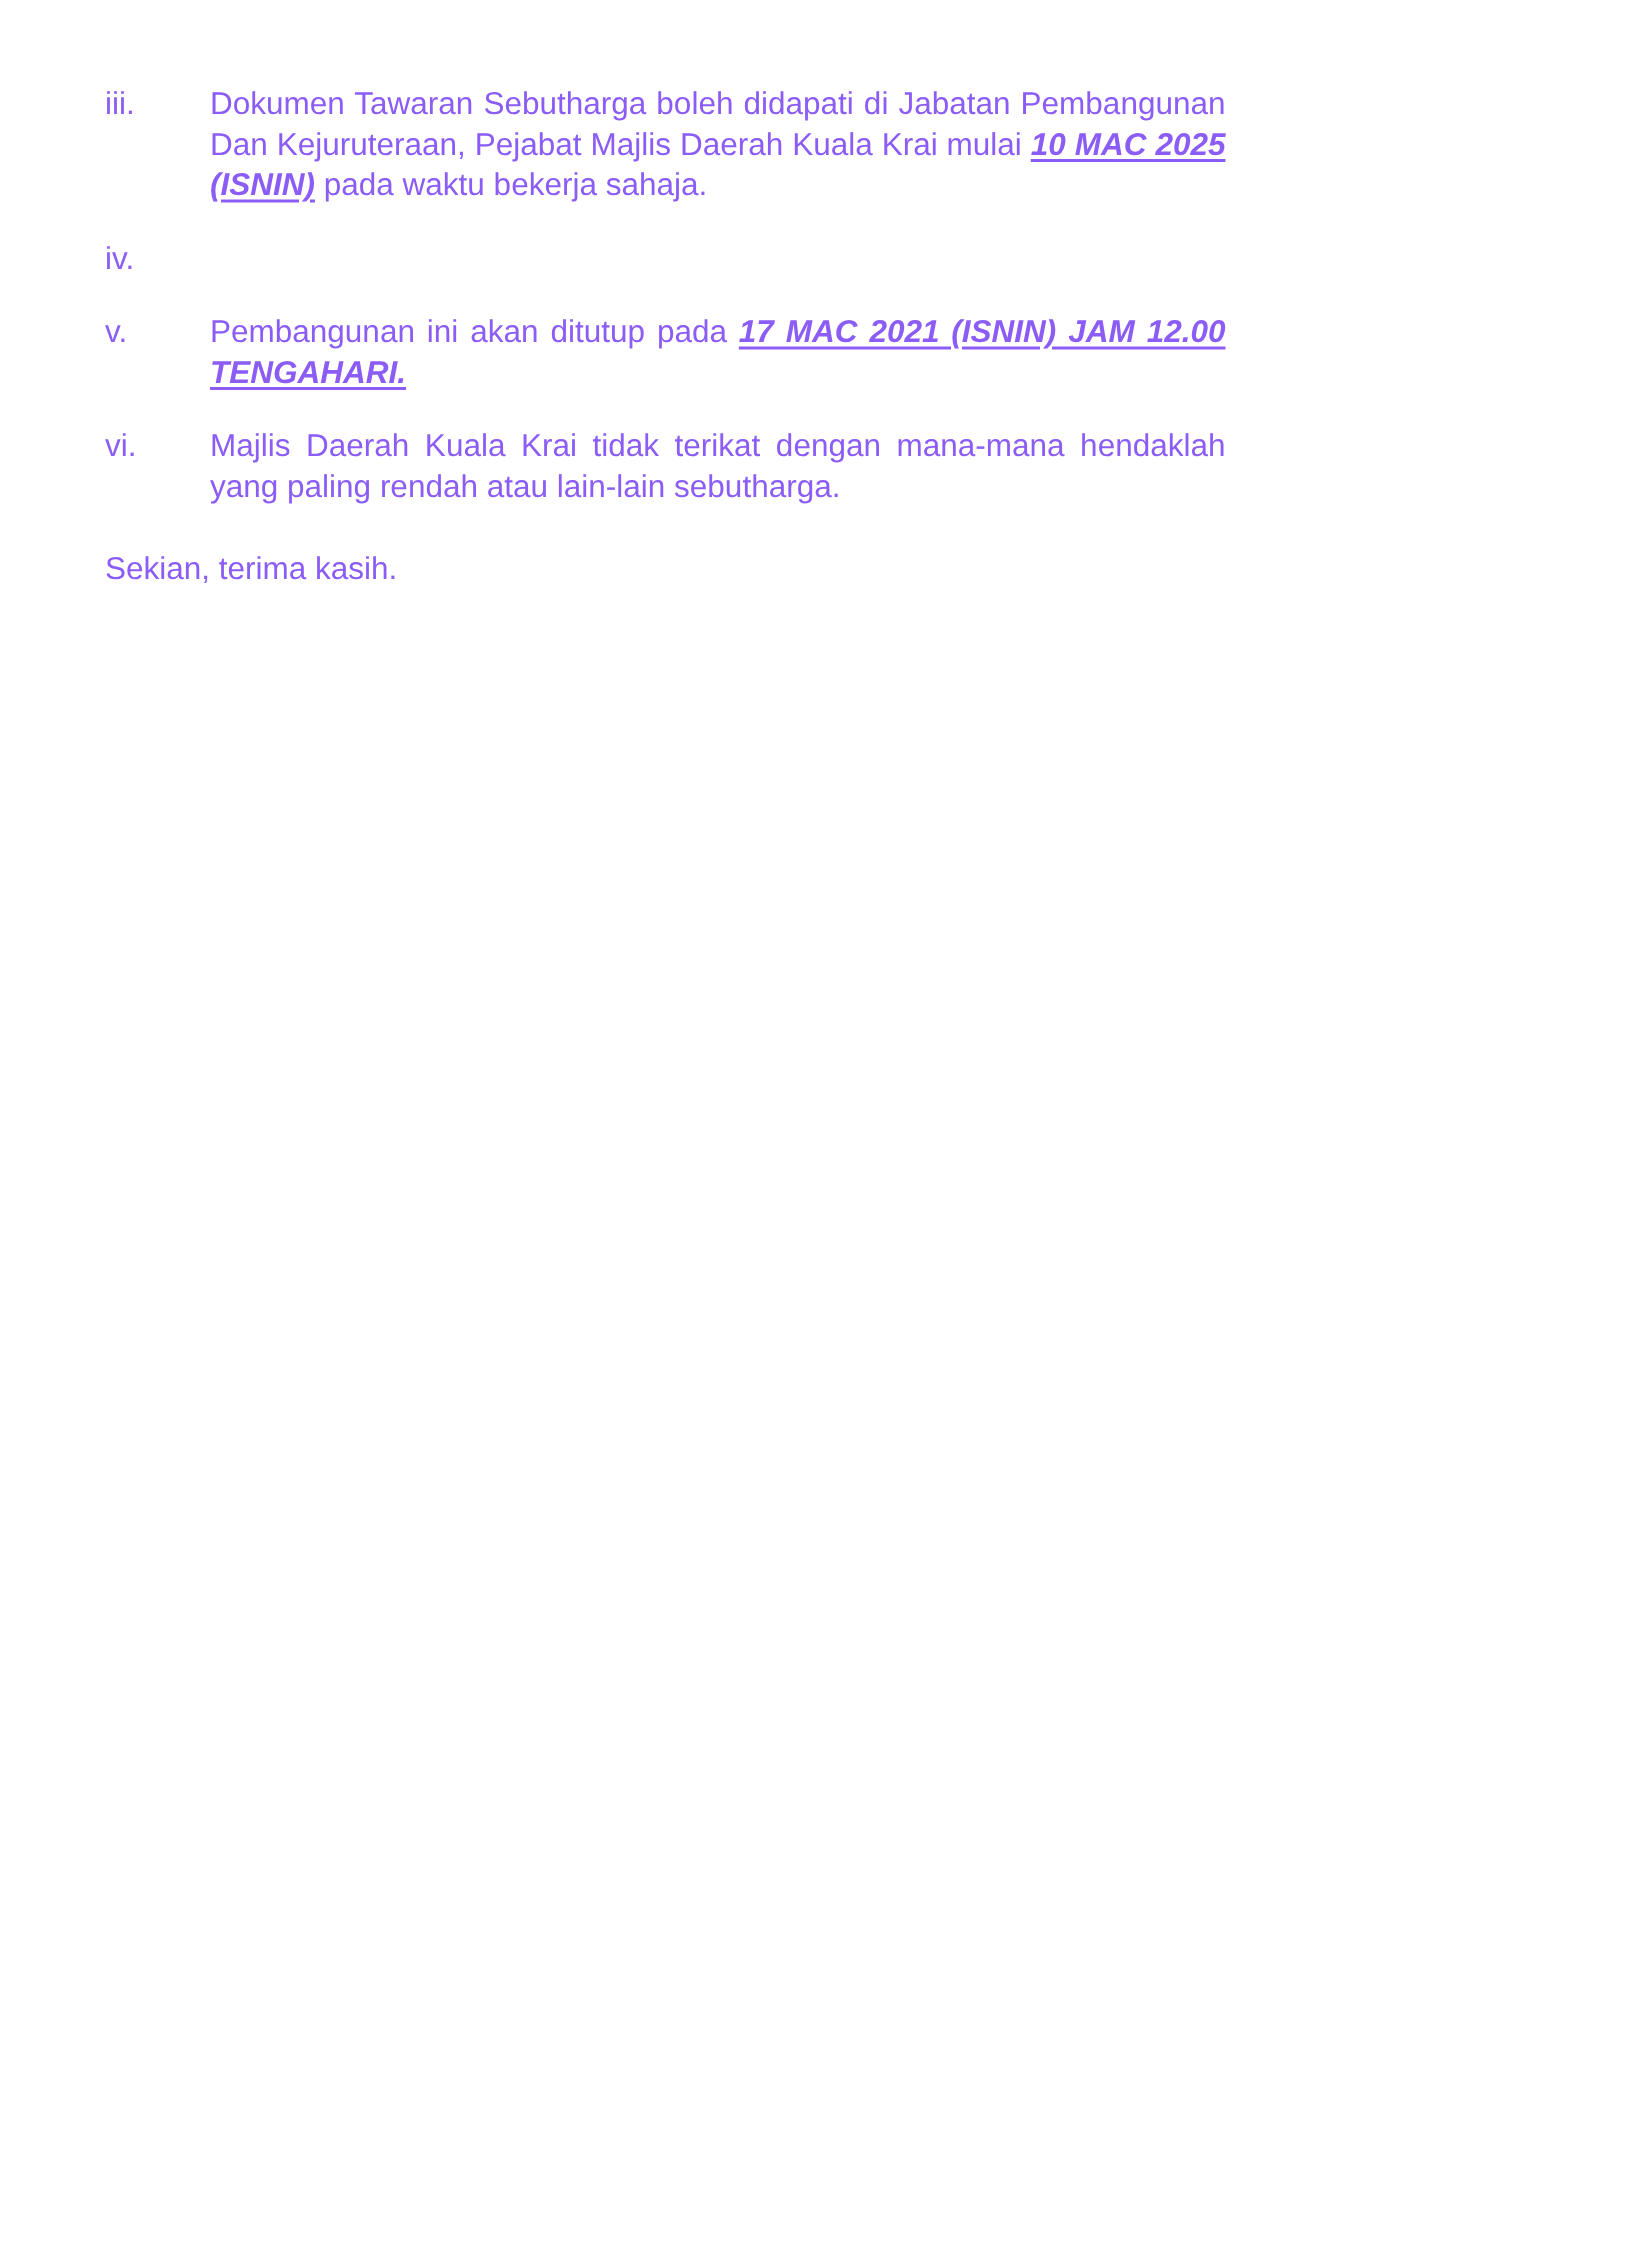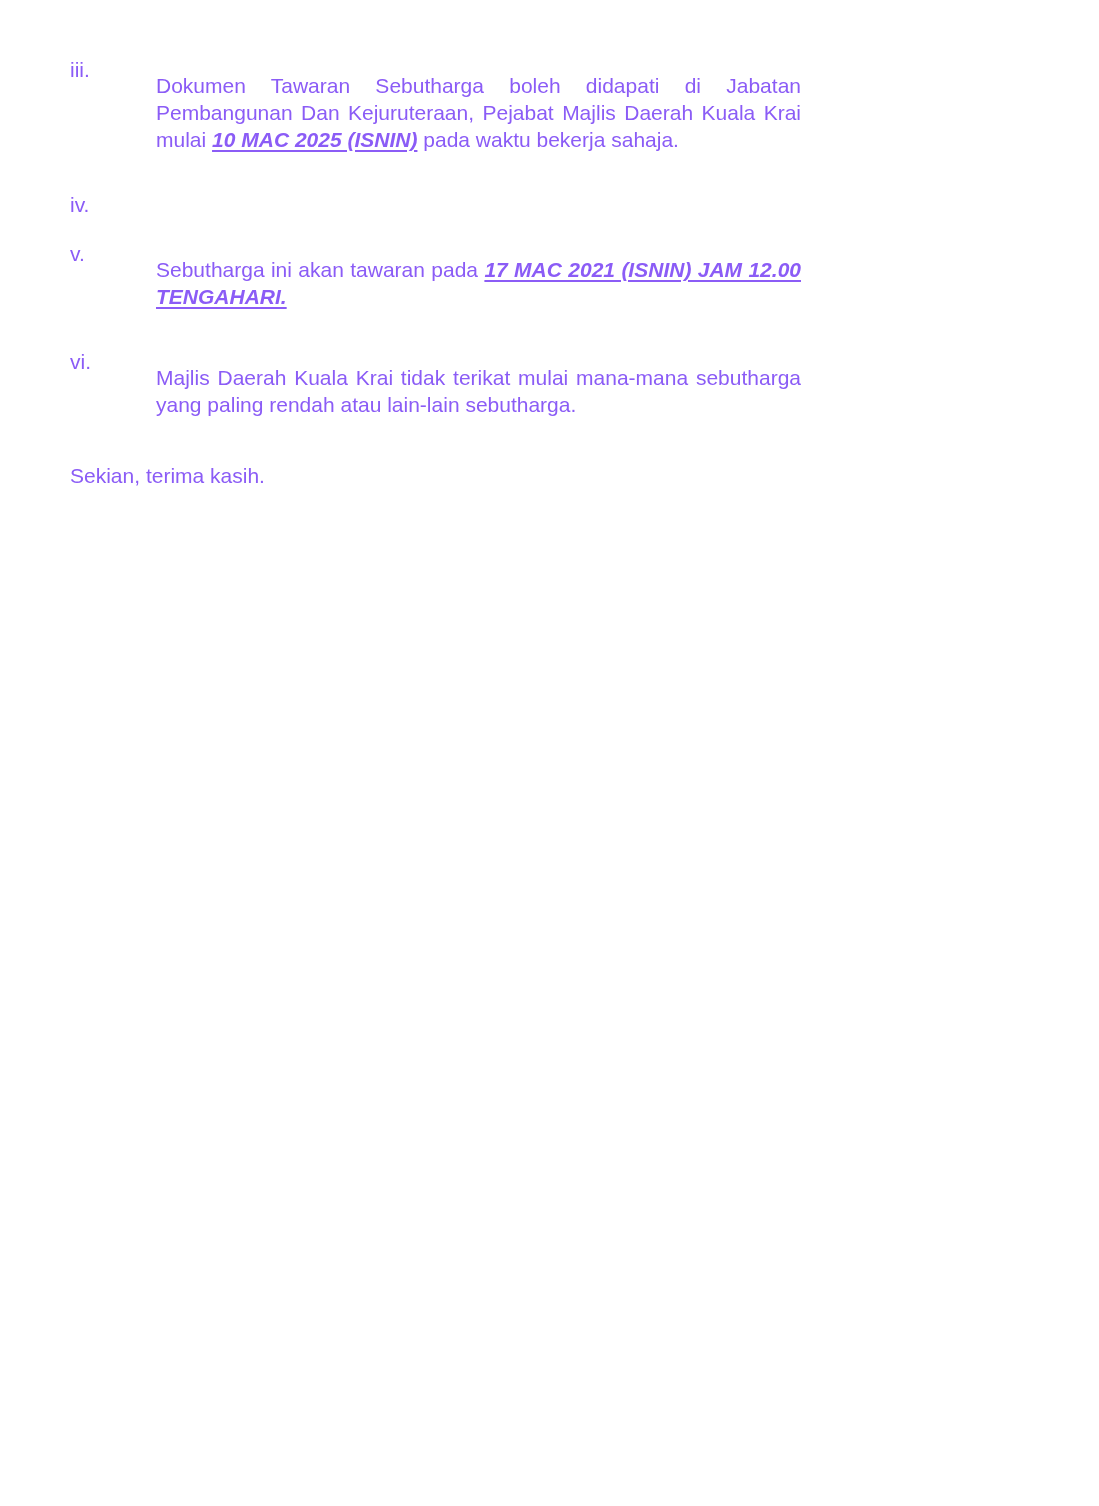--- a/index.html
+++ b/index.html
@@ -25,21 +25,21 @@
     display: flex;
     margin-bottom: 22px;
   }
   .item-marker {
     flex: 0 0 70px;
     text-align: left;
   }
   .item-body {
     width: 822px;
     text-align: justify;
-    margin: 16px;
+    margin: 0;
   }
   .hl {
     font-weight: bold;
     font-style: italic;
     text-decoration: underline;
     text-decoration-thickness: 2px;
     text-underline-offset: 3px;
   }
   .closing {
     margin: 28px 0 0 0;
@@ -54,23 +54,23 @@
     <span class="item-marker">iii.</span>
     <p class="item-body"><span>Dokumen Tawaran Sebutharga boleh didapati di Jabatan Pembangunan Dan Kejuruteraan, Pejabat Majlis Daerah Kuala Krai mulai </span><span class="hl">10 MAC 2025 (ISNIN)</span><span> pada waktu bekerja sahaja.</span></p>
   </div>
 
   <div class="list-item">
     <span class="item-marker">iv.</span>
   </div>
 
   <div class="list-item">
     <span class="item-marker">v.</span>
-    <p class="item-body"><span>Sebutharga ini akan tawaran pada </span><span class="hl">17 MAC 2021 (ISNIN) JAM 12.00 TENGAHARI.</span></p>
+    <p class="item-body"><span>Pembangunan ini akan ditutup pada </span><span class="hl">17 MAC 2021 (ISNIN) JAM 12.00 TENGAHARI.</span></p>
   </div>
 
   <div class="list-item">
     <span class="item-marker">vi.</span>
-    <p class="item-body">Majlis Daerah Kuala Krai tidak terikat mulai mana-mana sebutharga yang paling rendah atau lain-lain sebutharga.</p>
+    <p class="item-body">Majlis Daerah Kuala Krai tidak terikat dengan mana-mana hendaklah yang paling rendah atau lain-lain sebutharga.</p>
   </div>
 
   <p class="closing">Sekian, terima kasih.</p>
 
 </div>
 
 </body></html>

